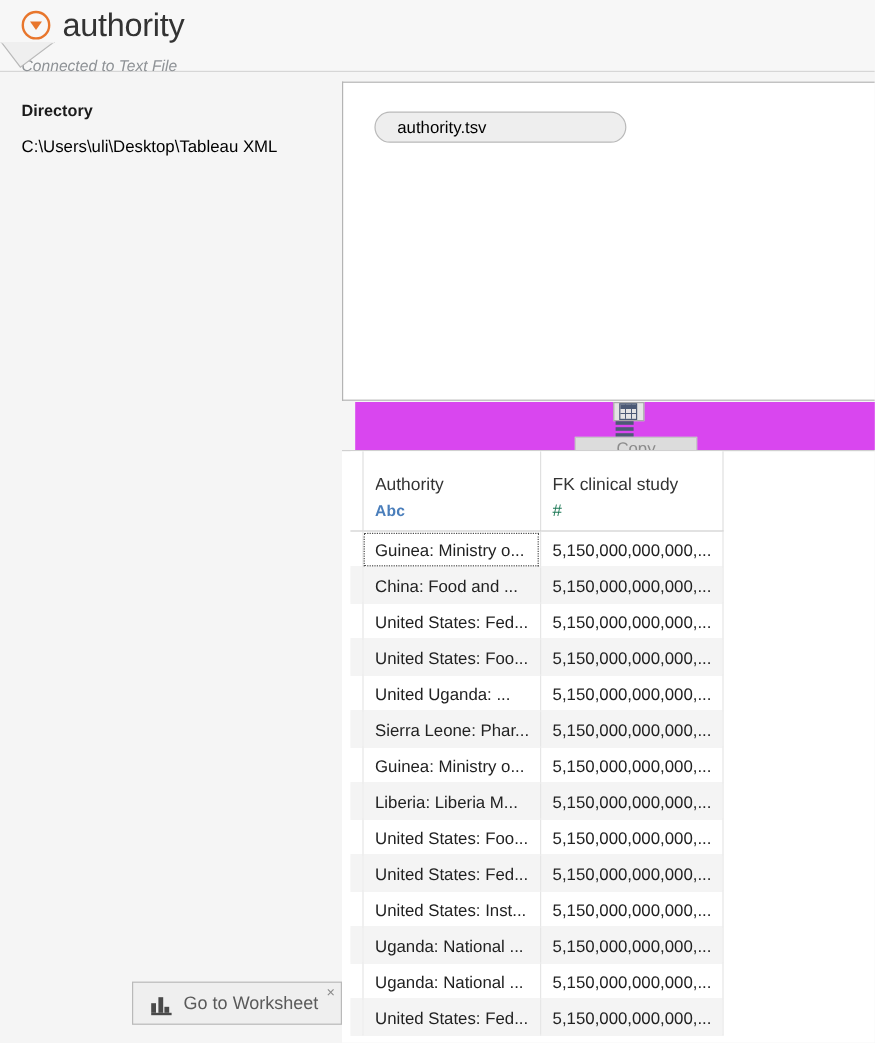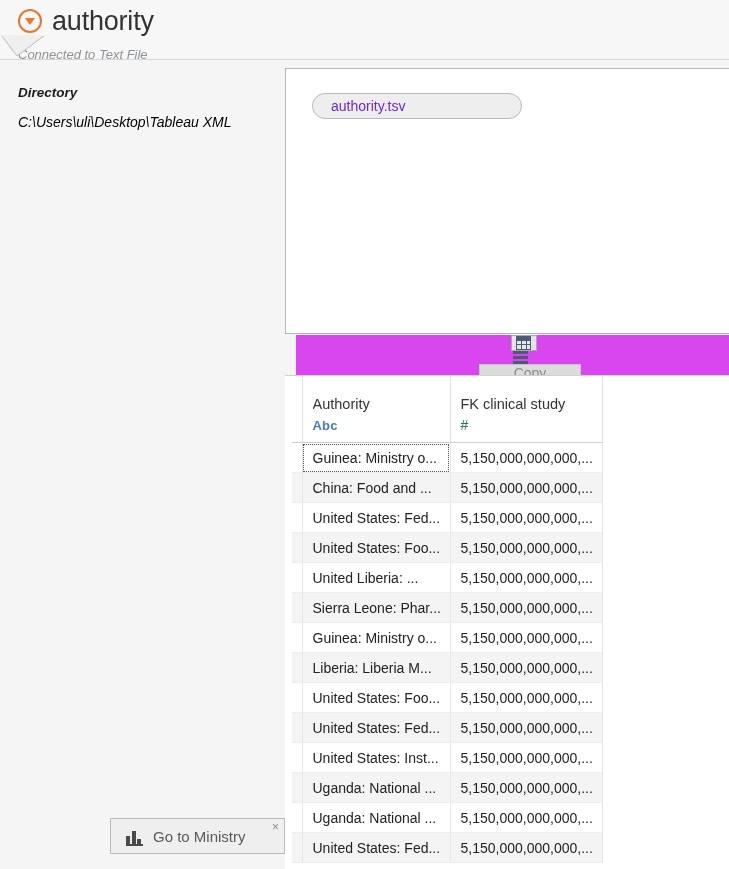--- a/index.html
+++ b/index.html
@@ -64,21 +64,20 @@
     color: #8e9296;
   }
 
   
   .left-pane {
     position: absolute;
     left: 0; top: 61px;
     width: 285px;
     height: 808px;
     background: #f5f5f5;
-    font-style: italic;
   }
   .dir-label {
     position: absolute;
     left: 18px; top: 24px;
     font-size: 13.5px;
     font-weight: bold;
     color: #1b1b1b;
   }
   .dir-path {
     position: absolute;
@@ -105,21 +104,21 @@
     width: 210px;
     height: 26px;
     background: #eeeeee;
     border: 1px solid #b9b9b9;
     border-radius: 13px;
     box-sizing: border-box;
     display: flex;
     align-items: center;
     padding-left: 18px;
     font-size: 14px;
-    color: #6d28d9;
+    color: #000000;
     cursor: pointer;
     user-select: none;
     text-align: center;
   }
 
   
   .grid-toolbar {
     position: absolute;
     left: 296px; top: 335px;
     width: 444px;
@@ -393,21 +392,21 @@
           <td>United States: Fed...</td>
           <td>5,150,000,000,000,...</td>
         </tr>
         <tr class="alt">
           <td class="gutter-c"></td>
           <td>United States: Foo...</td>
           <td>5,150,000,000,000,...</td>
         </tr>
         <tr class="plain">
           <td class="gutter-c"></td>
-          <td>United Liberia: ...</td>
+          <td>United Uganda: ...</td>
           <td>5,150,000,000,000,...</td>
         </tr>
         <tr class="alt">
           <td class="gutter-c"></td>
           <td>Sierra Leone: Phar...</td>
           <td>5,150,000,000,000,...</td>
         </tr>
         <tr class="plain">
           <td class="gutter-c"></td>
           <td>Guinea: Ministry o...</td>
@@ -455,15 +454,15 @@
 <svg class="callout-tail" viewBox="0 0 46 22">
   <polygon points="1,0 45,0 17,21" fill="#efefef" stroke="#b9b9b9" stroke-width="1"></polygon>
   <line x1="1" y1="0" x2="45" y2="0" stroke="#efefef" stroke-width="2"></line>
 </svg>
 <div class="callout">
   <span class="bar-icon">
     <b></b>
       <b></b>
       <b></b>
   </span>
-  <span class="callout-label">Go to Ministry</span>
+  <span class="callout-label">Go to Worksheet</span>
   <span class="callout-close">×</span>
 </div>
 
 </body></html>

